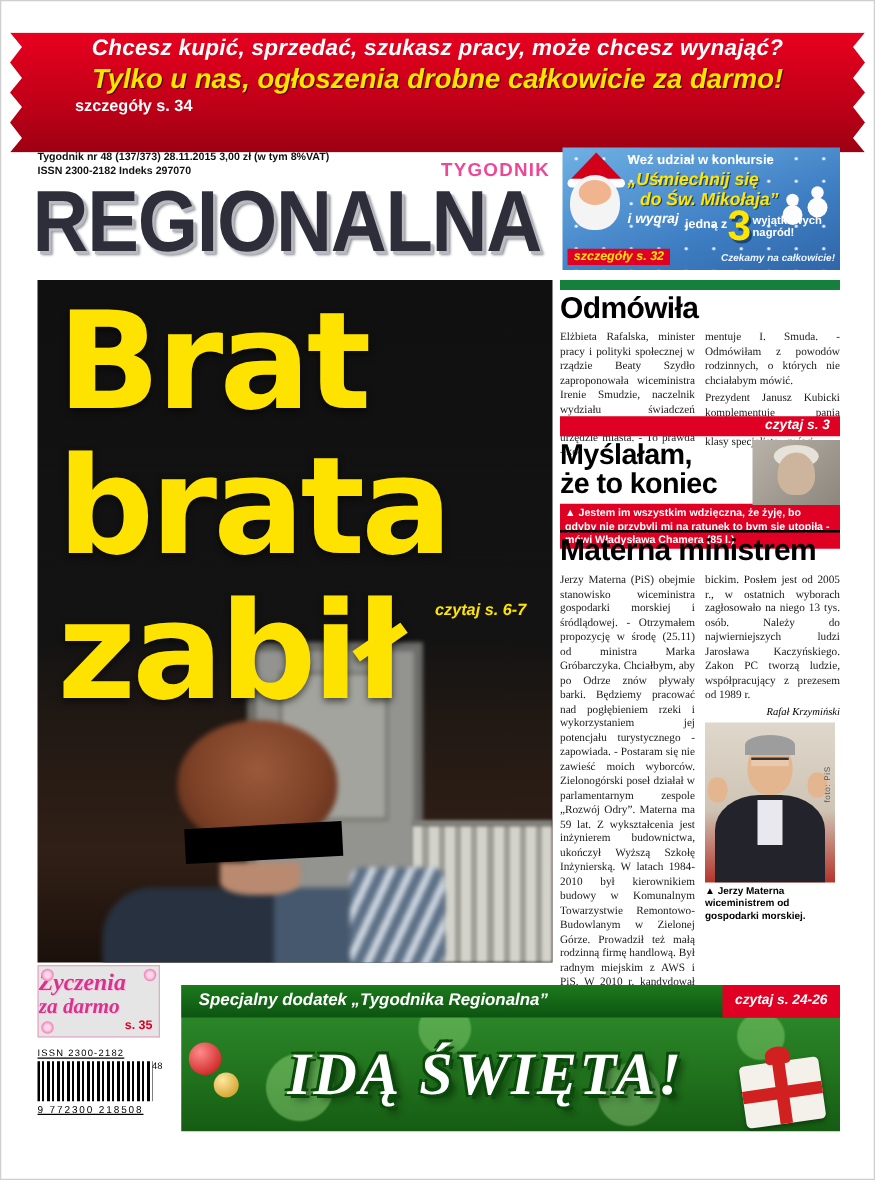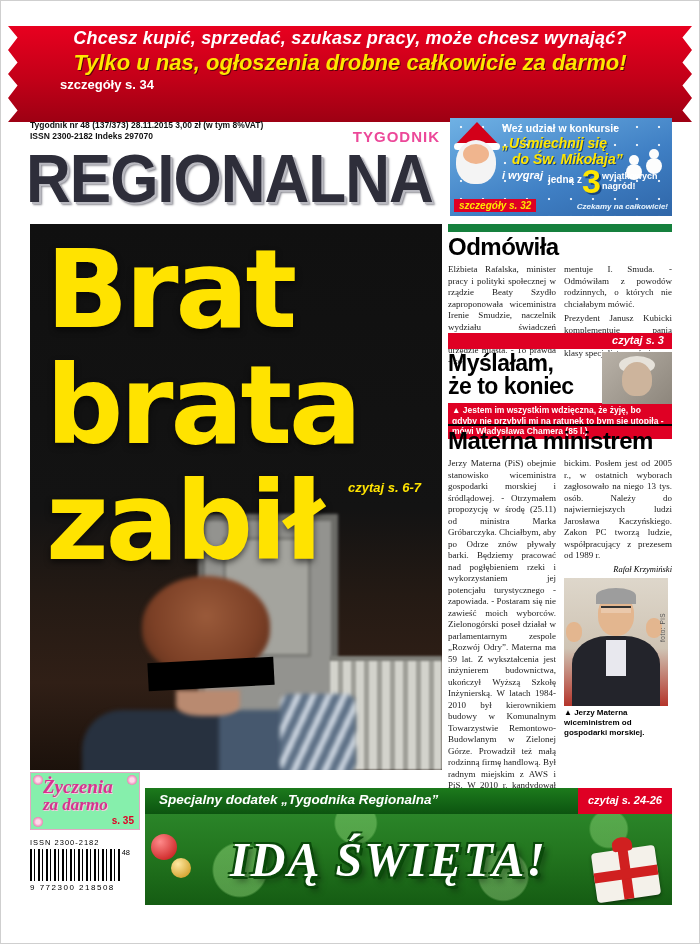--- a/index.html
+++ b/index.html
@@ -112,31 +112,31 @@
   .mat-shirt{ position:absolute; left:42px; top:62px; width:20px; height:36px; background:#e8e8ee; }
   .mat-face{ position:absolute; left:34px; top:16px; width:36px; height:42px; background:#e3b68f; border-radius:46%; }
   .mat-hair{ position:absolute; left:32px; top:10px; width:40px; height:16px; background:#9d9d9d; border-radius:50% 50% 0 0; }
   .mat-glasses{ position:absolute; left:37px; top:28px; width:30px; height:7px; border-top:2px solid #333;
                 background:rgba(255,255,255,.25); }
   .mat-hand{ position:absolute; width:16px; height:20px; background:#e3b68f; border-radius:45%; }
   .photo-credit{ position:absolute; right:-9px; top:46px; transform:rotate(-90deg); font-size:6.5px; color:#555; letter-spacing:.5px; }
   .mat-caption{ font-size:8px; font-weight:bold; line-height:1.25; margin-top:2px; width:110px; }
 
   
-  .zyczenia{ position:absolute; left:30px; top:772px; width:110px; height:58px; background:#86efac;
-             border:1px solid #e3a8c4; padding:4px 12px; overflow:hidden; }
+  .zyczenia{ position:absolute; left:30px; top:772px; width:98px; height:58px; background:#e5e5e5;
+             border:1px solid #e3a8c4; padding:4px 0; overflow:hidden; }
   .zyczenia .z1{ font-family:"Liberation Serif", serif; font-style:italic; font-weight:bold;
                  font-size:19px; color:#d6338f; line-height:1; text-shadow:1px 1px 0 #f3c9dd; }
   .zyczenia .z2{ font-family:"Liberation Serif", serif; font-style:italic; font-weight:bold;
                  font-size:17px; color:#d6338f; line-height:1.1; text-shadow:1px 1px 0 #f3c9dd; }
   .zyczenia .zp{ position:absolute; right:5px; bottom:3px; color:#df0024; font-weight:bold; font-size:10px; }
   .zflower{ position:absolute; width:10px; height:10px; border-radius:50%;
             background:radial-gradient(circle,#ffd9ea 30%,#ef7fb5 70%); }
 
-  .barcode{ position:absolute; left:30px; top:838px; width:100px; height:64px; }
+  .barcode{ position:absolute; left:30px; top:838px; width:100px; height:64px;text-decoration:underline; }
   .barcode .issn{ font-size:7.5px; letter-spacing:1px; color:#000; }
   .barcode .lines{ margin-top:2px; height:32px; width:92px;
             background:repeating-linear-gradient(90deg,#000 0 2px,#fff 2px 4px,#000 4px 5px,#fff 5px 8px); }
   .barcode .num48{ position:absolute; right:0; top:10px; font-size:7.5px; }
   .barcode .digits{ font-size:8px; letter-spacing:1.5px; margin-top:2px; }
 
   .holiday{ position:absolute; left:145px; top:788px; width:527px; height:117px; overflow:hidden;
             background:
               radial-gradient(circle at 18% 70%, rgba(190,255,160,.35) 0 26px, transparent 28px),
               radial-gradient(circle at 40% 30%, rgba(190,255,160,.3) 0 20px, transparent 22px),

